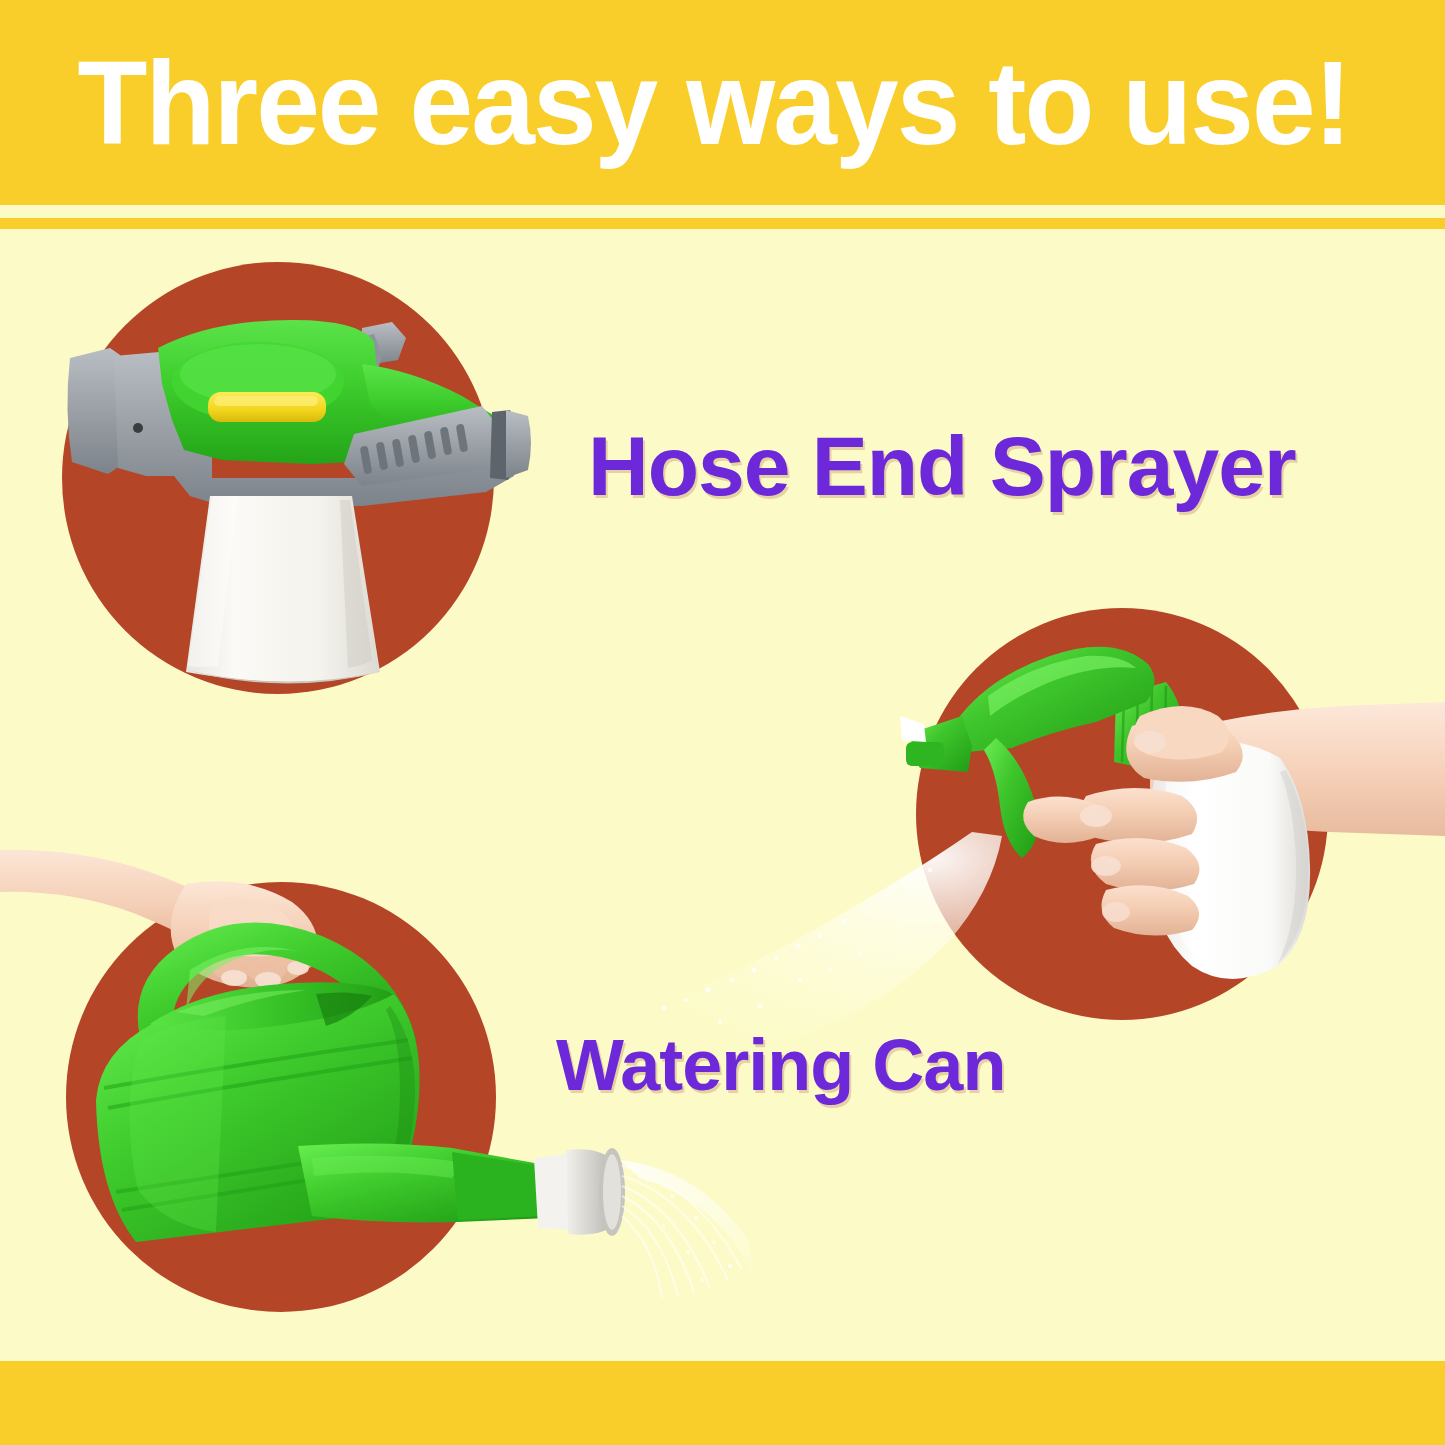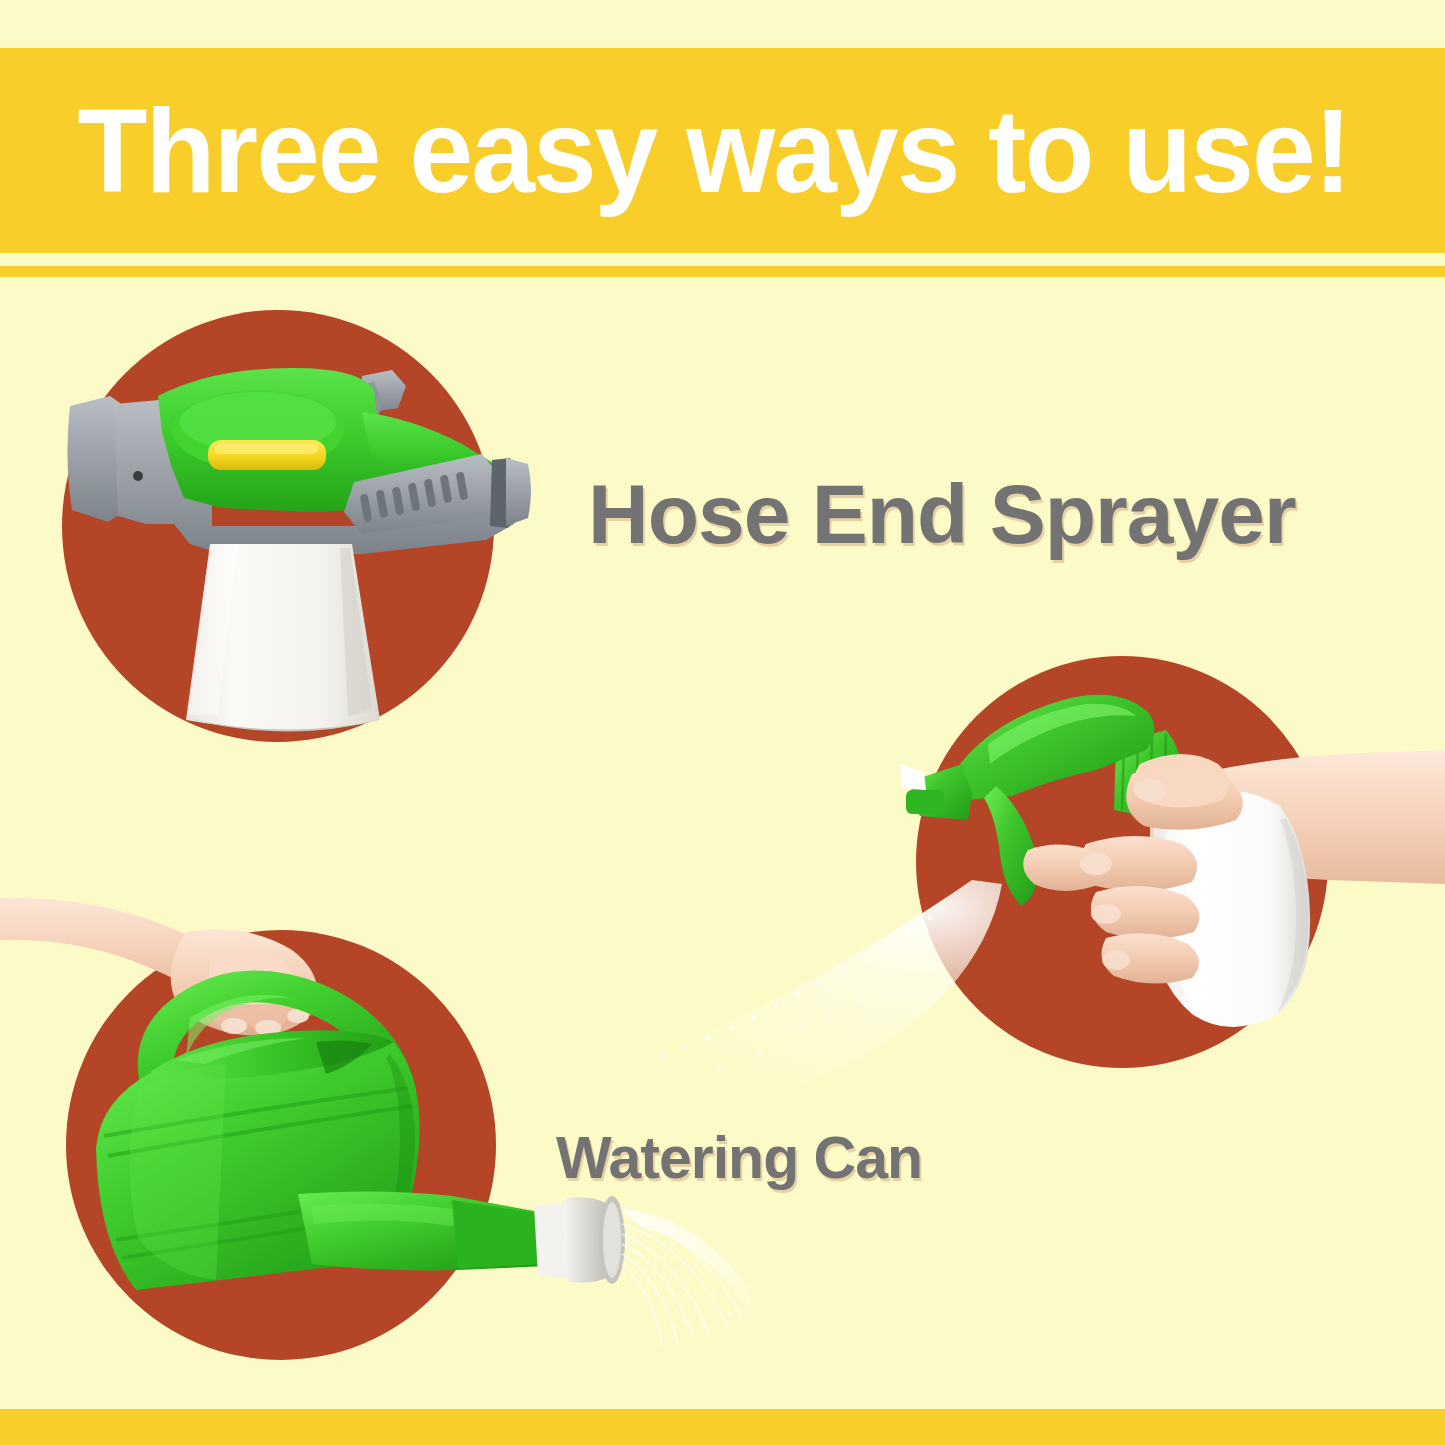--- a/index.html
+++ b/index.html
@@ -6,21 +6,20 @@
   html,body { width:1445px; height:1445px; }
   body {
     font-family: "Liberation Sans", sans-serif;
     background:#FCFBC8;
     position:relative;
     overflow:hidden;
   }
   .stage {
     position:absolute; left:0; top:0; width:1445px; height:1067px;
     background:#FCFBC8;
-    margin-top:48px;
   }
 
   
   .banner-top {
     position:absolute; left:0; top:0; width:1445px; height:205px;
     background:#F9CE2B;
     display:flex; align-items:center;
   }
   .banner-title {
     color:#FFFFFF;
@@ -48,29 +47,29 @@
     border-radius:50%;
     background:#B54527;
   }
   .circle.c1 { left:62px;  top:262px;  width:432px; height:432px; }
   .circle.c2 { left:916px; top:608px;  width:412px; height:412px; }
   .circle.c3 { left:66px;  top:882px;  width:430px; height:430px; }
 
   
   .label {
     position:absolute;
-    color:#737373;
+    color:#6d28d9;
     font-weight:700;
     line-height:1;
     white-space:nowrap;
     text-shadow:2px 3px 0 rgba(150,60,35,0.22);
   }
   .label.l1 { left:588px; top:424px;  font-size:84px; letter-spacing:-1px; }
   .label.l2 { left:422px; top:753px;  font-size:86px; letter-spacing:-1px; }
-  .label.l3 { left:556px; top:1081px; font-size:59px; letter-spacing:-1px; }
+  .label.l3 { left:556px; top:1029px; font-size:72px; letter-spacing:-1px; }
 
   
   .art { position:absolute; }
   .art svg { display:block; overflow:visible; }
 
   
   .art-sprayer { left:62px; top:300px; width:470px; height:400px; }
   
   .art-bottle  { left:900px; top:620px; width:545px; height:400px; }
   

